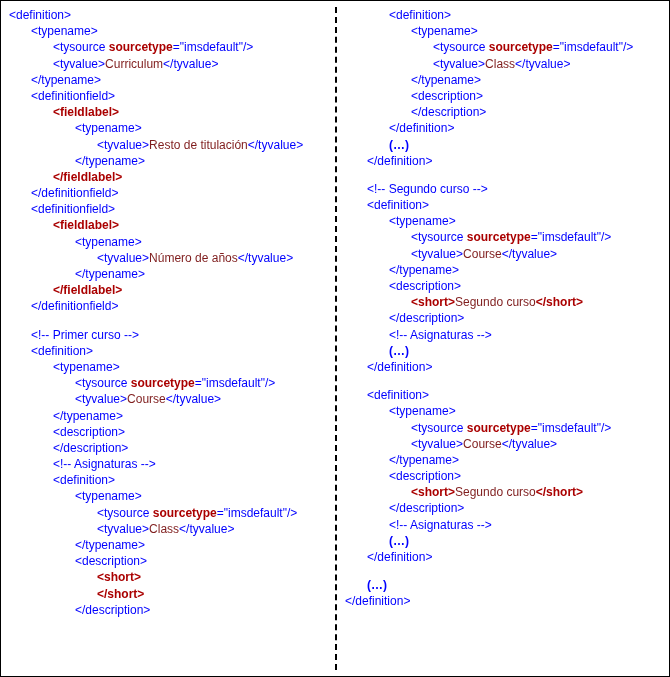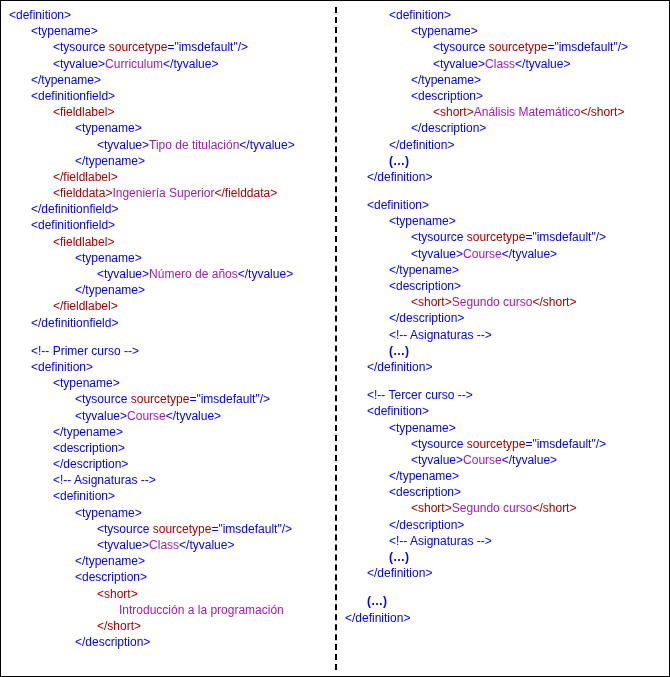--- a/index.html
+++ b/index.html
@@ -26,22 +26,22 @@
   .col {
     width: 50%;
     overflow: hidden;
   }
   .col-left { padding-right: 8px; }
   .col-right { padding-left: 8px; border-left: 2px dashed #000; }
 
   .indent { padding-left: 22px; }
   .code-line { white-space: pre; }
   .b { color: #0000ff; }   
-  .r { color: #aa0000; }   
-  .k { color: #a21caf; }      
+  .r { color: #aa0000; font-weight: bold; }   
+  .k { color: #7f1d1d; }      
   .bold { font-weight: bold; }
   .blank { height: 12px; }
 </style>
 </head>
 <body>
 
 <div class="page">
 <div class="columns">
 
 <div class="col col-left">
@@ -55,26 +55,25 @@
       <div class="code-line"><span class="b">&lt;tyvalue&gt;</span><span class="k">Curriculum</span><span class="b">&lt;/tyvalue&gt;</span></div>
     </div>
     <div class="code-line"><span class="b">&lt;/typename&gt;</span></div>
 
     <div class="code-line"><span class="b">&lt;definitionfield&gt;</span></div>
     <div class="indent">
       <div class="code-line"><span class="r">&lt;fieldlabel&gt;</span></div>
       <div class="indent">
         <div class="code-line"><span class="b">&lt;typename&gt;</span></div>
         <div class="indent">
-          <div class="code-line"><span class="b">&lt;tyvalue&gt;</span><span class="k">Tipo de titulación</span><span class="b">&lt;/tyvalue&gt;</span></div>
+          <div class="code-line"><span class="b">&lt;tyvalue&gt;</span><span class="k">Resto de titulación</span><span class="b">&lt;/tyvalue&gt;</span></div>
         </div>
         <div class="code-line"><span class="b">&lt;/typename&gt;</span></div>
       </div>
       <div class="code-line"><span class="r">&lt;/fieldlabel&gt;</span></div>
-      <div class="code-line"><span class="r">&lt;fielddata&gt;</span><span class="k">Ingeniería Superior</span><span class="r">&lt;/fielddata&gt;</span></div>
     </div>
     <div class="code-line"><span class="b">&lt;/definitionfield&gt;</span></div>
 
     <div class="code-line"><span class="b">&lt;definitionfield&gt;</span></div>
     <div class="indent">
       <div class="code-line"><span class="r">&lt;fieldlabel&gt;</span></div>
       <div class="indent">
         <div class="code-line"><span class="b">&lt;typename&gt;</span></div>
         <div class="indent">
           <div class="code-line"><span class="b">&lt;tyvalue&gt;</span><span class="k">Número de años</span><span class="b">&lt;/tyvalue&gt;</span></div>
@@ -103,23 +102,20 @@
       <div class="indent">
         <div class="code-line"><span class="b">&lt;typename&gt;</span></div>
         <div class="indent">
           <div class="code-line"><span class="b">&lt;tysource </span><span class="r">sourcetype</span><span class="b">="</span><span class="b">imsdefault</span><span class="b">"/&gt;</span></div>
           <div class="code-line"><span class="b">&lt;tyvalue&gt;</span><span class="k">Class</span><span class="b">&lt;/tyvalue&gt;</span></div>
         </div>
         <div class="code-line"><span class="b">&lt;/typename&gt;</span></div>
         <div class="code-line"><span class="b">&lt;description&gt;</span></div>
         <div class="indent">
           <div class="code-line"><span class="r">&lt;short&gt;</span></div>
-          <div class="indent">
-            <div class="code-line"><span class="k">Introducción a la programación</span></div>
-          </div>
           <div class="code-line"><span class="r">&lt;/short&gt;</span></div>
         </div>
         <div class="code-line"><span class="b">&lt;/description&gt;</span></div>
       </div>
     </div>
   </div>
 </div>
 
 <div class="col col-right">
 
@@ -127,53 +123,50 @@
     <div class="indent">
       <div class="code-line"><span class="b">&lt;definition&gt;</span></div>
       <div class="indent">
         <div class="code-line"><span class="b">&lt;typename&gt;</span></div>
         <div class="indent">
           <div class="code-line"><span class="b">&lt;tysource </span><span class="r">sourcetype</span><span class="b">="</span><span class="b">imsdefault</span><span class="b">"/&gt;</span></div>
           <div class="code-line"><span class="b">&lt;tyvalue&gt;</span><span class="k">Class</span><span class="b">&lt;/tyvalue&gt;</span></div>
         </div>
         <div class="code-line"><span class="b">&lt;/typename&gt;</span></div>
         <div class="code-line"><span class="b">&lt;description&gt;</span></div>
-        <div class="indent">
-          <div class="code-line"><span class="r">&lt;short&gt;</span><span class="k">Análisis Matemático</span><span class="r">&lt;/short&gt;</span></div>
-        </div>
         <div class="code-line"><span class="b">&lt;/description&gt;</span></div>
       </div>
       <div class="code-line"><span class="b">&lt;/definition&gt;</span></div>
       <div class="code-line bold"><span class="b">(…)</span></div>
     </div>
     <div class="code-line"><span class="b">&lt;/definition&gt;</span></div>
 
     <div class="blank"></div>
 
+    <div class="code-line"><span class="b">&lt;!-- </span><span class="b">Segundo curso</span><span class="b"> --&gt;</span></div>
     <div class="code-line"><span class="b">&lt;definition&gt;</span></div>
     <div class="indent">
       <div class="code-line"><span class="b">&lt;typename&gt;</span></div>
       <div class="indent">
         <div class="code-line"><span class="b">&lt;tysource </span><span class="r">sourcetype</span><span class="b">="</span><span class="b">imsdefault</span><span class="b">"/&gt;</span></div>
         <div class="code-line"><span class="b">&lt;tyvalue&gt;</span><span class="k">Course</span><span class="b">&lt;/tyvalue&gt;</span></div>
       </div>
       <div class="code-line"><span class="b">&lt;/typename&gt;</span></div>
       <div class="code-line"><span class="b">&lt;description&gt;</span></div>
       <div class="indent">
         <div class="code-line"><span class="r">&lt;short&gt;</span><span class="k">Segundo curso</span><span class="r">&lt;/short&gt;</span></div>
       </div>
       <div class="code-line"><span class="b">&lt;/description&gt;</span></div>
       <div class="code-line"><span class="b">&lt;!-- </span><span class="b">Asignaturas</span><span class="b"> --&gt;</span></div>
       <div class="code-line bold"><span class="b">(…)</span></div>
     </div>
     <div class="code-line"><span class="b">&lt;/definition&gt;</span></div>
 
     <div class="blank"></div>
 
-    <div class="code-line"><span class="b">&lt;!-- </span><span class="b">Tercer curso</span><span class="b"> --&gt;</span></div>
     <div class="code-line"><span class="b">&lt;definition&gt;</span></div>
     <div class="indent">
       <div class="code-line"><span class="b">&lt;typename&gt;</span></div>
       <div class="indent">
         <div class="code-line"><span class="b">&lt;tysource </span><span class="r">sourcetype</span><span class="b">="</span><span class="b">imsdefault</span><span class="b">"/&gt;</span></div>
         <div class="code-line"><span class="b">&lt;tyvalue&gt;</span><span class="k">Course</span><span class="b">&lt;/tyvalue&gt;</span></div>
       </div>
       <div class="code-line"><span class="b">&lt;/typename&gt;</span></div>
       <div class="code-line"><span class="b">&lt;description&gt;</span></div>
       <div class="indent">

